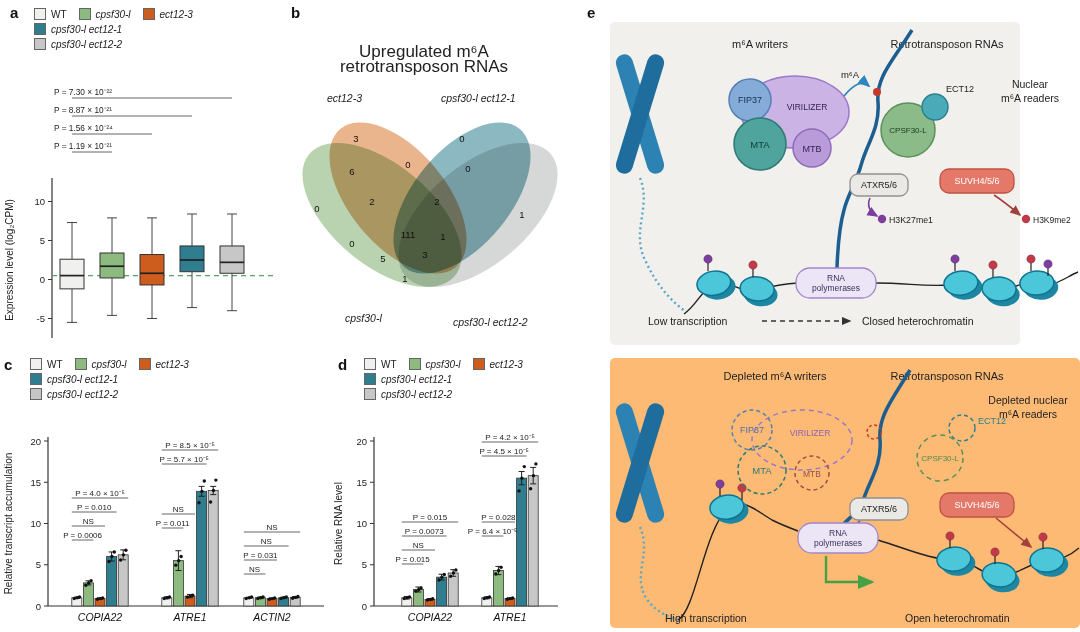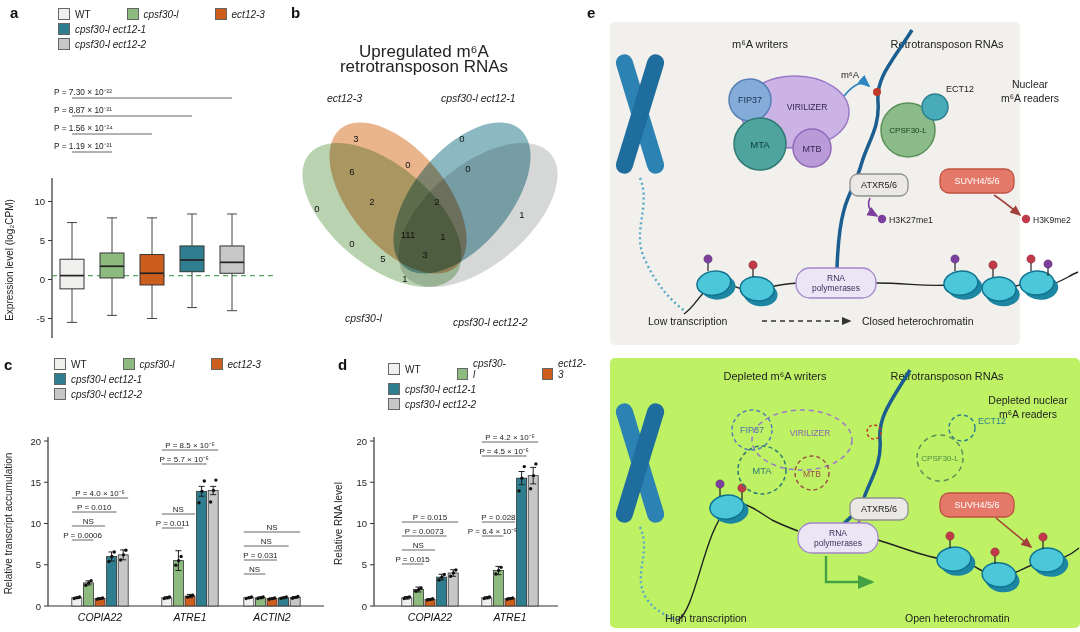--- a/index.html
+++ b/index.html
@@ -1,21 +1,21 @@
 <!DOCTYPE html>
 <html><head>
 <meta charset="utf-8">
 <style>
   html,body{margin:0;padding:0;background:#fff;font-family:"Liberation Sans",sans-serif;}
   #figure{position:relative;width:1080px;height:632px;background:#fff;overflow:hidden;}
   .panel{position:absolute;}
   .plabel{position:absolute;font-weight:bold;font-size:15px;color:#111;}
   .legend{position:absolute;display:flex;flex-direction:column;gap:3px;font-size:10px;color:#222;}
   .lrow{display:flex;gap:12px;align-items:center;}
-  .litem{display:flex;gap:5px;align-items:flex-end;margin-left:24px;}
+  .litem{display:flex;gap:5px;align-items:flex-end;}
   .swatch{width:12px;height:12px;border:1px solid #666;display:inline-block;box-sizing:border-box;}
   .ital{font-style:italic;}
   .vtitle{position:absolute;width:282px;text-align:center;font-size:17px;color:#222;}
   .vlabel{position:absolute;font-size:10.5px;font-style:italic;color:#222;white-space:nowrap;}
   .subpanel{position:absolute;border-radius:5px;}
   svg{position:absolute;left:0;top:0;overflow:visible;}
   text{font-family:"Liberation Sans",sans-serif;}
 </style>
 </head>
 <body>
@@ -539,21 +539,21 @@
         <text x="279" y="201" font-size="8.8" text-anchor="start" fill="#222">H3K27me1</text>
         <circle cx="416" cy="197" r="4.2" fill="#c13a4a"></circle>
         <text x="423" y="201" font-size="8.5" text-anchor="start" fill="#222">H3K9me2</text>
 
         <text x="38" y="303" font-size="10.5" text-anchor="start" fill="#222">Low transcription</text>
         <path d="M152,299 L240,299" stroke="#333" stroke-width="1.4" stroke-dasharray="5 4" marker-end="url(#ah-black)"></path>
         <text x="252" y="303" font-size="10.5" text-anchor="start" fill="#222">Closed heterochromatin</text>
       </svg>
     </div>
 
-    <div class="subpanel" style="left:45px;top:358px;width:470px;height:270px;background:#bef264">
+    <div class="subpanel" style="left:45px;top:358px;width:470px;height:270px;background:#fdba74">
       <svg id="svg-eb" width="470" height="270">
         <text x="165" y="22" font-size="11" text-anchor="middle" fill="#222">Depleted m⁶A writers</text>
         <text x="337" y="22" font-size="11" text-anchor="middle" fill="#222">Retrotransposon RNAs</text>
         <text x="418" y="46" font-size="10.5" text-anchor="middle" fill="#222">Depleted nuclear</text>
         <text x="418" y="60" font-size="10.5" text-anchor="middle" fill="#222">m⁶A readers</text>
 
         <use href="#chromo" transform="translate(30,105)"></use>
         <path d="M30,169 C42,196 22,216 36,240 C44,252 56,258 68,262" stroke="#5aa8c8" stroke-width="2.4" stroke-dasharray="2 3" fill="none"></path>
         <path d="M68,262 C86,252 94,172 118,150 C132,138 148,154 162,162 C172,167 180,170 188,173" stroke="#222" stroke-width="1.4" fill="none"></path>
         <path d="M268,182 C300,192 322,202 345,202 C362,202 372,218 390,218 C408,218 418,204 438,203 C452,202 462,196 469,190" stroke="#222" stroke-width="1.4" fill="none"></path>

